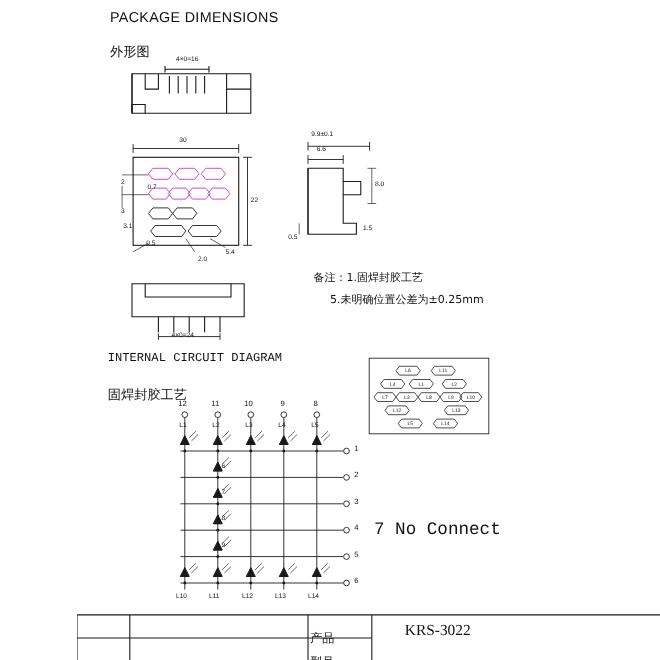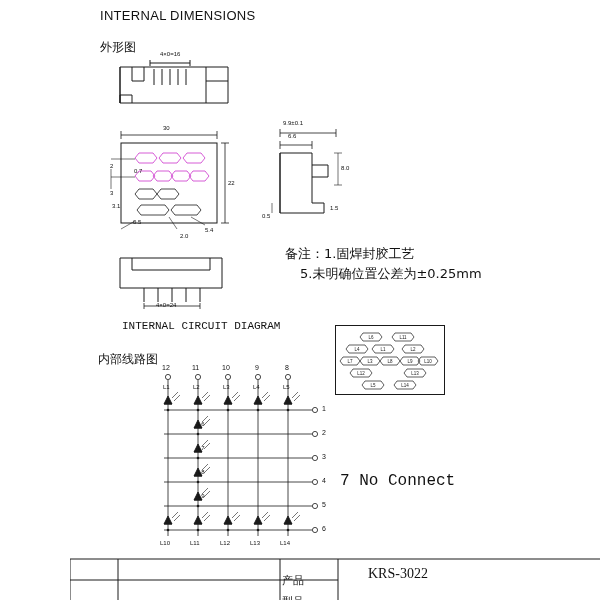--- a/index.html
+++ b/index.html
@@ -10,28 +10,28 @@
     color:#111;
     position:relative;
     overflow:hidden;
   }
   .abs{position:absolute;}
   .ttl{font-size:13px;letter-spacing:.3px;}
   .cn{font-family:"DejaVu Sans", sans-serif;font-size:12px;margin-top:11px;}
   .mono{font-family:"Liberation Mono", monospace;}
   .tiny{font-size:6px;}
   .tiny7{font-size:7px;}
-  .note{font-family:"DejaVu Sans", sans-serif;font-size:13px;}
+  .note{font-family:"DejaVu Sans", sans-serif;font-size:10px;}
   svg{display:block;}
   .line{stroke:#1a1a1a;fill:none;}
 </style>
 </head>
 <body>
 
-<div class="abs ttl" style="left:100px;top:8px;">INTERNAL DIMENSIONS</div>
+<div class="abs ttl" style="left:100px;top:8px;">PACKAGE DIMENSIONS</div>
 <div class="abs cn" style="left:100px;top:28px;">外形图</div>
 
 <div class="abs" style="left:110px;top:55px;">
 <svg width="130" height="60" viewBox="0 0 130 60">
   <path class="line" d="M10 12 L118 12 L118 48 L10 48 Z" stroke-width="1"></path>
   <path class="line" d="M10 12 L10 48" stroke-width="1"></path>
   <path class="line" d="M22 12 L22 26 L34 26 L34 12" stroke-width="1"></path>
   <path class="line" d="M10 48 L10 40 L22 40 L22 48" stroke-width="1"></path>
   <path class="line" d="M96 12 L96 48" stroke-width="1"></path>
   <path class="line" d="M96 26 L118 26" stroke-width="1"></path>
@@ -145,22 +145,22 @@
     <line x1="34" y1="51" x2="34" y2="57"></line>
     <line x1="90" y1="51" x2="90" y2="57"></line>
   </g>
 </svg>
 </div>
 <div class="abs tiny" style="left:156px;top:302px;">4×0=24</div>
 
 <div class="abs note" style="left:285px;top:245px;">备注：1.固焊封胶工艺</div>
 <div class="abs note" style="left:300px;top:265px;">5.未明确位置公差为±0.25mm</div>
 
-<div class="abs mono" style="left:98px;top:320px;font-size:11px;margin-left:24px;">INTERNAL CIRCUIT DIAGRAM</div>
-<div class="abs cn" style="left:98px;top:340px;">内部线路图</div>
+<div class="abs mono" style="left:98px;top:320px;font-size:11px;">INTERNAL CIRCUIT DIAGRAM</div>
+<div class="abs cn" style="left:98px;top:340px;">固焊封胶工艺</div>
 
 <div class="abs" style="left:335px;top:325px;">
 <svg width="110" height="70" viewBox="0 0 110 70">
   <rect x="0.5" y="0.5" width="109" height="69" fill="none" stroke="#1a1a1a" stroke-width="1"></rect>
   <g fill="none" stroke="#1a1a1a" stroke-width="0.7">
     <polygon points="28,8 44,8 47,12 44,16 28,16 25,12"></polygon>
     <polygon points="60,8 76,8 79,12 76,16 60,16 57,12"></polygon>
     <polygon points="14,20 30,20 33,24 30,28 14,28 11,24"></polygon>
     <polygon points="40,20 56,20 59,24 56,28 40,28 37,24"></polygon>
     <polygon points="70,20 86,20 89,24 86,28 70,28 67,24"></polygon>

